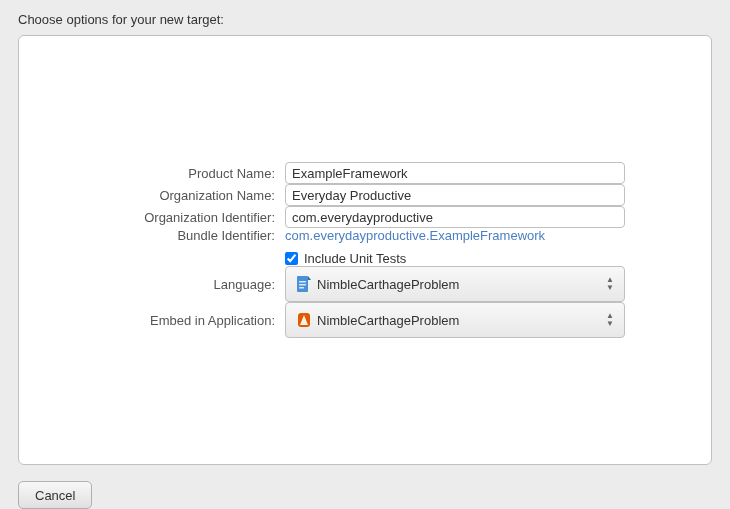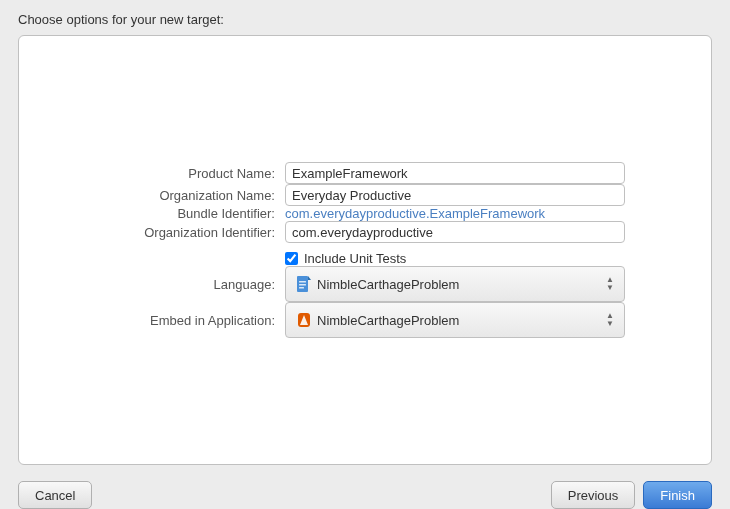--- a/index.html
+++ b/index.html
@@ -221,30 +221,30 @@
       </div>
 
       <div class="form-row">
         <label class="form-label">Organization Name:</label>
         <div class="form-value">
           <input type="text" class="text-input" value="Everyday Productive" style="">
         </div>
       </div>
 
       <div class="form-row">
+        <label class="form-label">Organization Identifier:</label>
+        <div class="form-value">
+          <input type="text" class="text-input" value="com.everydayproductive" style="">
+        </div>
+      </div>
+
+      <div class="form-row">
         <label class="form-label">Bundle Identifier:</label>
         <div class="form-value">
           <span class="bundle-id-text">com.everydayproductive.ExampleFramework</span>
-        </div>
-      </div>
-
-      <div class="form-row">
-        <label class="form-label">Organization Identifier:</label>
-        <div class="form-value">
-          <input type="text" class="text-input" value="com.everydayproductive" style="">
         </div>
       </div>
 
 
       <div class="checkbox-row">
         <input type="checkbox" id="include-unit-tests" checked="" style="">
         <label for="include-unit-tests" class="checkbox-label">Include Unit Tests</label>
       </div>
 
       <div class="form-row">
@@ -287,17 +287,13 @@
           </div>
         </div>
       </div>
 
     </div>
   </div>
 </div>
 
 <div class="footer">
   <button class="btn">Cancel</button>
-  <div class="footer-right">
-    <button class="btn">Previous</button>
-    <button class="btn btn-primary">Finish</button>
-  </div>
 </div>
 
 </body></html>

